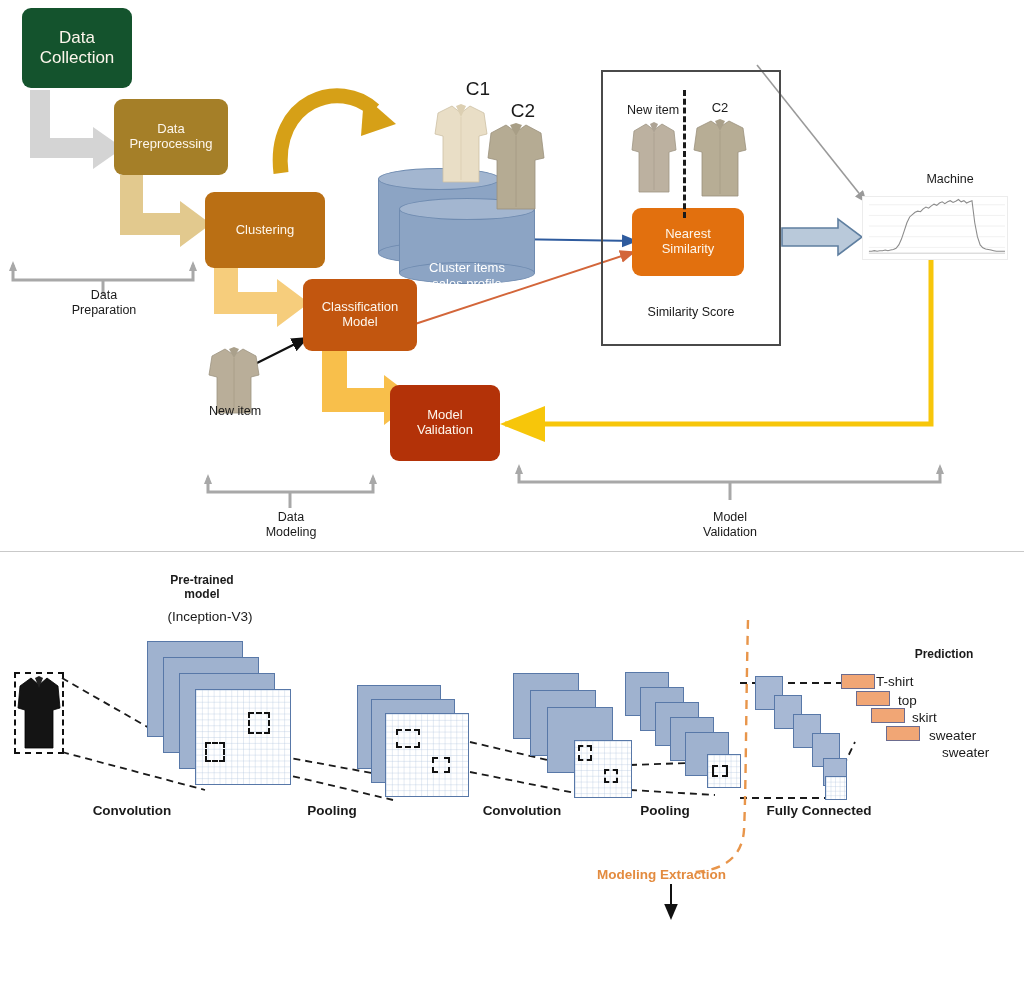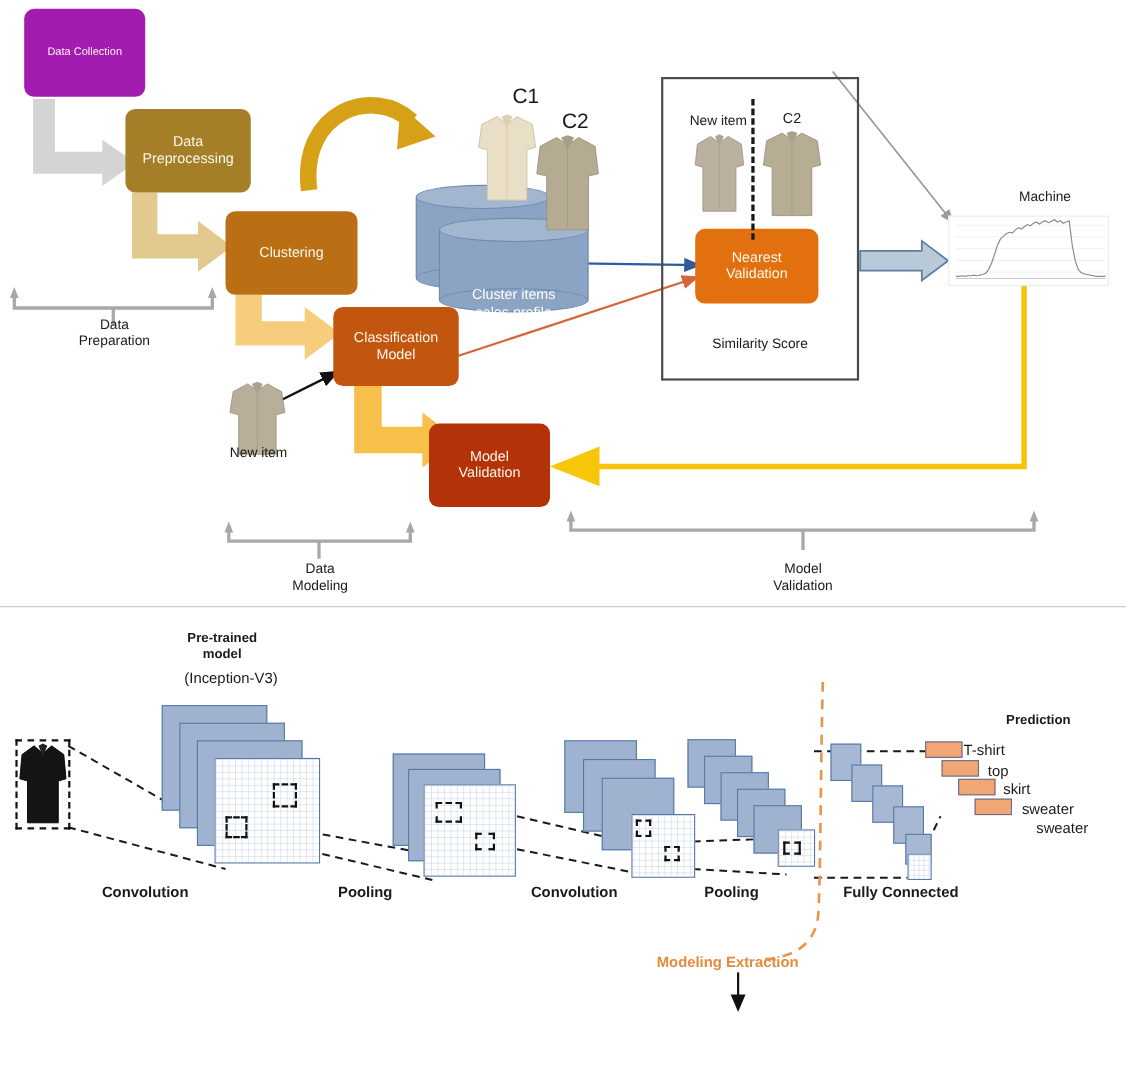--- a/index.html
+++ b/index.html
@@ -245,41 +245,41 @@
 
     <g>
       <path d="M748,620 C746,700 746,790 744,830 C742,862 716,872 690,872" fill="none" stroke="#e8954a" stroke-width="2.4" stroke-dasharray="9 7"></path>
     </g>
 
     <g>
       <path d="M671,884 L671,916" fill="none" stroke="#111111" stroke-width="2" marker-end="url(#arrowBlackDown)"></path>
     </g>
   </svg>
 
-  <div class="pbox" style="left:22px; top:8px; width:110px; height:80px; background:#a21caf; font-size:10px;">
+  <div class="pbox" style="left:22px; top:8px; width:110px; height:80px; background:#14532d; font-size:17px;">
     <span>Data Collection</span>
   </div>
 
   <div class="pbox" style="left:114px; top:99px; width:114px; height:76px; background:#a57f28;">
     <span>Data
 Preprocessing</span>
   </div>
 
   <div class="pbox" style="left:205px; top:192px; width:120px; height:76px; background:#ba6f14;">
     <span>Clustering</span>
   </div>
 
   <div class="pbox" style="left:303px; top:279px; width:114px; height:72px; background:#c2560f;">
     <span>Classification
 Model</span>
   </div>
 
   <div class="pbox" style="left:632px; top:208px; width:112px; height:68px; background:#e2700e;">
     <span>Nearest
-Validation</span>
+Similarity</span>
   </div>
 
   <div class="pbox" style="left:390px; top:385px; width:110px; height:76px; background:#b33208;">
     <span>Model
 Validation</span>
   </div>
 
   <div class="cyl" style="left:378px; top:168px; width:122px; height:96px; z-index:2;">
     <div class="body"></div>
     <div class="bot"></div>

